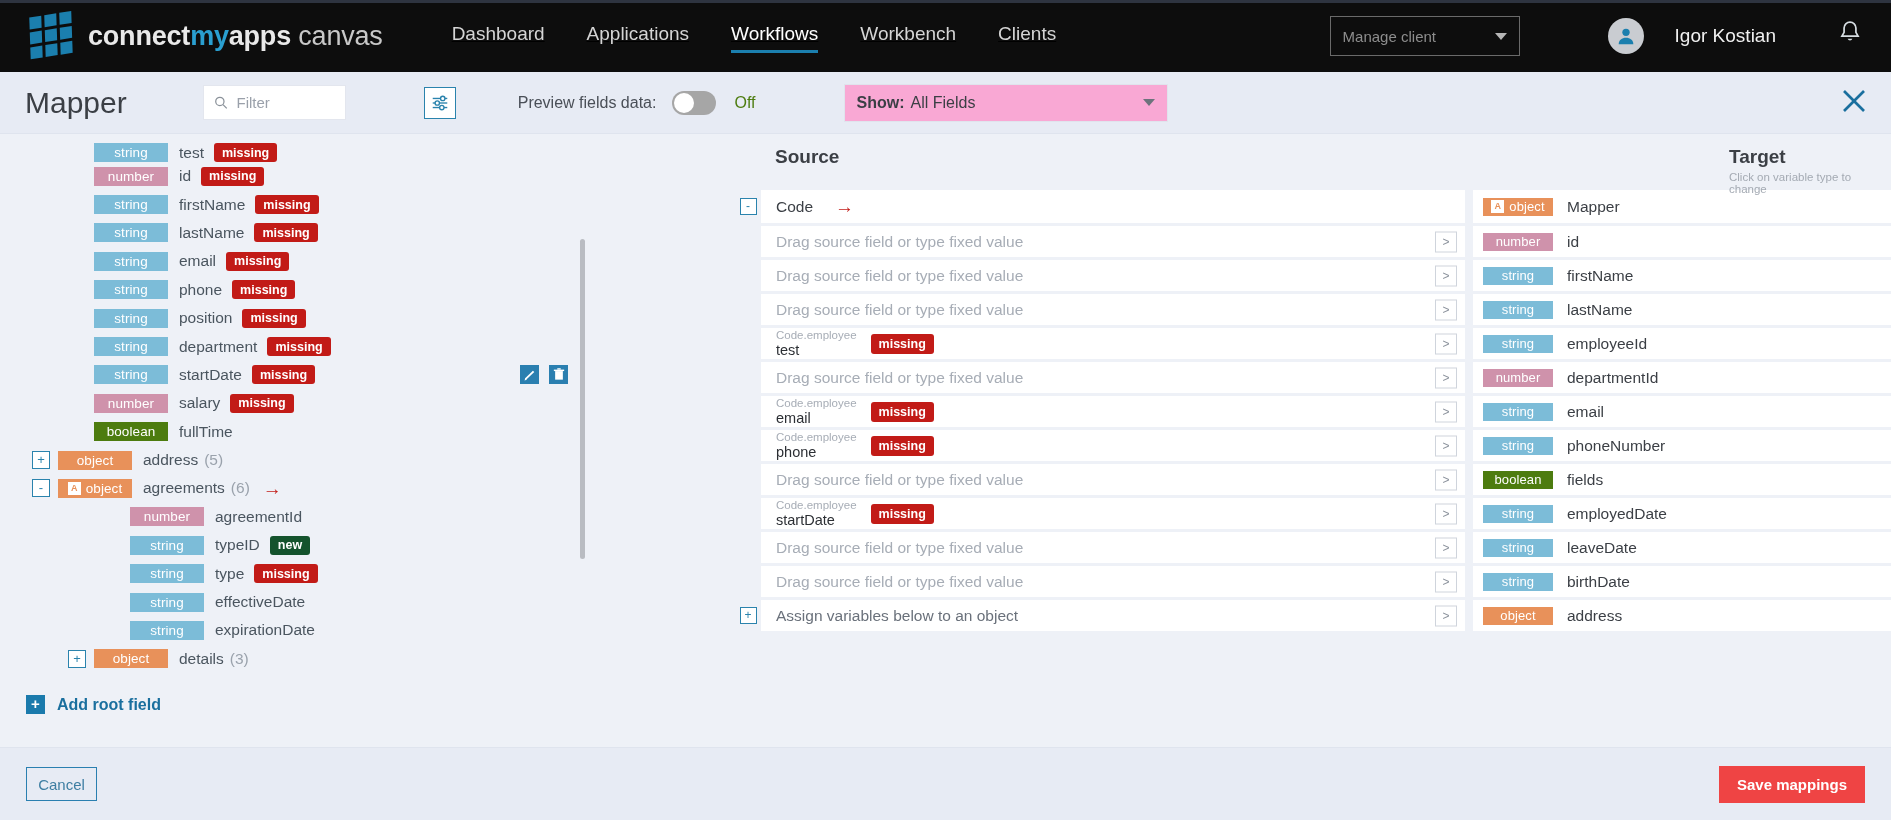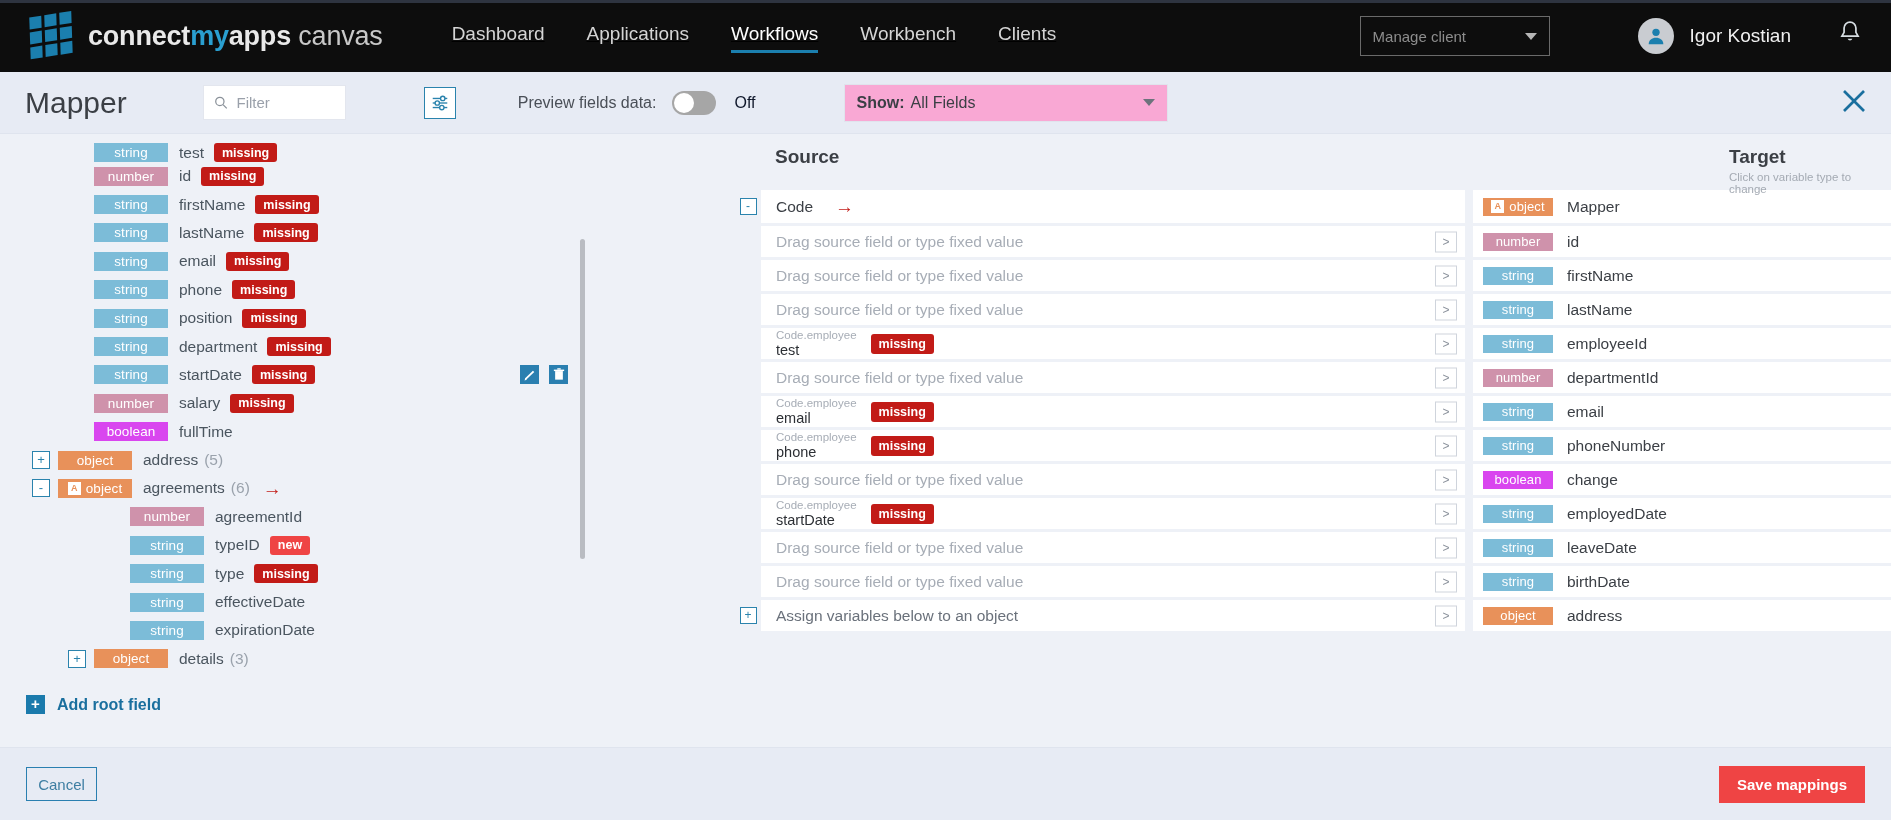--- a/index.html
+++ b/index.html
@@ -53,21 +53,21 @@
     margin-left:auto; width:190px; height:40px;
     border:1px solid #6a6a6a; background:transparent;
     display:flex; align-items:center; padding:0 12px;
     color:#8d8d8d; font-size:15px; cursor:pointer; position:relative;
   }
   .caret-down {
     margin-left:auto; width:0; height:0;
     border-left:6px solid transparent; border-right:6px solid transparent;
     border-top:7px solid #b5b5b5;
   }
-  .user-area { display:flex; align-items:center; margin-left:88px; margin-right:28px; }
+  .user-area { display:flex; align-items:center; margin-left:88px; margin-right:28px;gap:15px; }
   .avatar {
     width:36px; height:36px; border-radius:50%; background:#c9ccd1;
     display:flex; align-items:center; justify-content:center;
   }
   .user-name { color:#f0f0f0; font-size:19px; margin-left:16px; white-space:nowrap; }
   .bell { margin-left:46px; }
 
   
   .toolbar {
     height:62px; background:#e7ebf4; display:flex; align-items:center;
@@ -92,21 +92,21 @@
   }
   .preview-label { margin-left:62px; font-size:16px; color:#4a4f57; }
   .toggle {
     margin-left:16px; width:44px; height:24px; border-radius:12px;
     background:#a6a6a6; position:relative; cursor:pointer;
   }
   .toggle .knob {
     position:absolute; left:2px; top:2px; width:20px; height:20px;
     border-radius:50%; background:#fff;
   }
-  .toggle-state { margin-left:18px; font-size:16px; color:#0f172a; }
+  .toggle-state { margin-left:18px; font-size:16px; color:#4d7c0f; }
   .show-select {
     margin-left:88px; width:324px; height:38px; background:#f9a8d4;
     border:1px solid #e0e4ed; display:flex; align-items:center;
     padding:0 12px; font-size:16px; color:#3b3f45; cursor:pointer;
   }
   .show-select .lbl { font-weight:bold; margin-right:6px; }
   .show-select .caret {
     margin-left:auto; width:0;height:0;
     border-left:6px solid transparent; border-right:6px solid transparent;
     border-top:7px solid #6d737c;
@@ -127,36 +127,36 @@
     color:#2a83ad; font-size:13px; line-height:15px; text-align:center;
     cursor:pointer; flex:none;
   }
   .type-badge {
     display:inline-flex; align-items:center; justify-content:center;
     width:74px; height:19px; color:#fff; font-size:13.5px;
     flex:none; letter-spacing:.1px;
   }
   .t-string  { background:#7cbcd8; }
   .t-number  { background:#cf92ab; }
-  .t-boolean { background:#d946ef; }
+  .t-boolean { background:#4d7c0f; }
   .t-object  { background:#e8915a; }
   .obj-mark {
     display:inline-block; width:13px; height:13px; background:#fff;
     color:#e8915a; font-size:9px; line-height:13px; text-align:center;
     margin-right:5px; font-weight:bold;
   }
   .field-name { font-size:15.5px; color:#4a555f; margin-left:11px; white-space:nowrap; }
   .field-count { font-size:15.5px; color:#9aa2ac; margin-left:6px; }
   .tag {
     margin-left:10px; height:19px; padding:0 8px; border-radius:3px;
     color:#fff; font-size:12.5px; font-weight:bold;
     display:inline-flex; align-items:center;
   }
   .tag-missing { background:#c21b17; }
-  .tag-new { background:#ef4444; }
+  .tag-new { background:#14532d; }
   .red-arrow { margin-left:13px; color:#c21b17; font-size:19px; line-height:1; }
   .row-actions { position:absolute; display:flex; gap:10px; }
   .icon-sq {
     width:19px; height:19px; background:#2a7fb0; display:flex;
     align-items:center; justify-content:center; cursor:pointer;
   }
   .tree-scrollbar {
     position:absolute; right:130px; top:105px; width:5px; height:320px;
     background:#b9bcc2; border-radius:3px;
   }
@@ -642,21 +642,21 @@
         <div class="map-row">
           <div class="row-exp"></div>
           <div class="src-cell">
             <span class="src-placeholder">Drag source field or type fixed value</span>
             <div class="chev-btn">&gt;</div>
           </div>
           <div class="tgt-cell">
             <div class="type-badge t-boolean">
               <span>boolean</span>
             </div>
-            <span class="field-name">change</span>
+            <span class="field-name">fields</span>
           </div>
         </div>
         <div class="map-row">
           <div class="row-exp"></div>
           <div class="src-cell">
             <div class="src-filled">
               <div class="src-path">Code.employee</div>
               <div class="src-val">startDate</div>
             </div>
             <span class="src-tag">missing</span>

